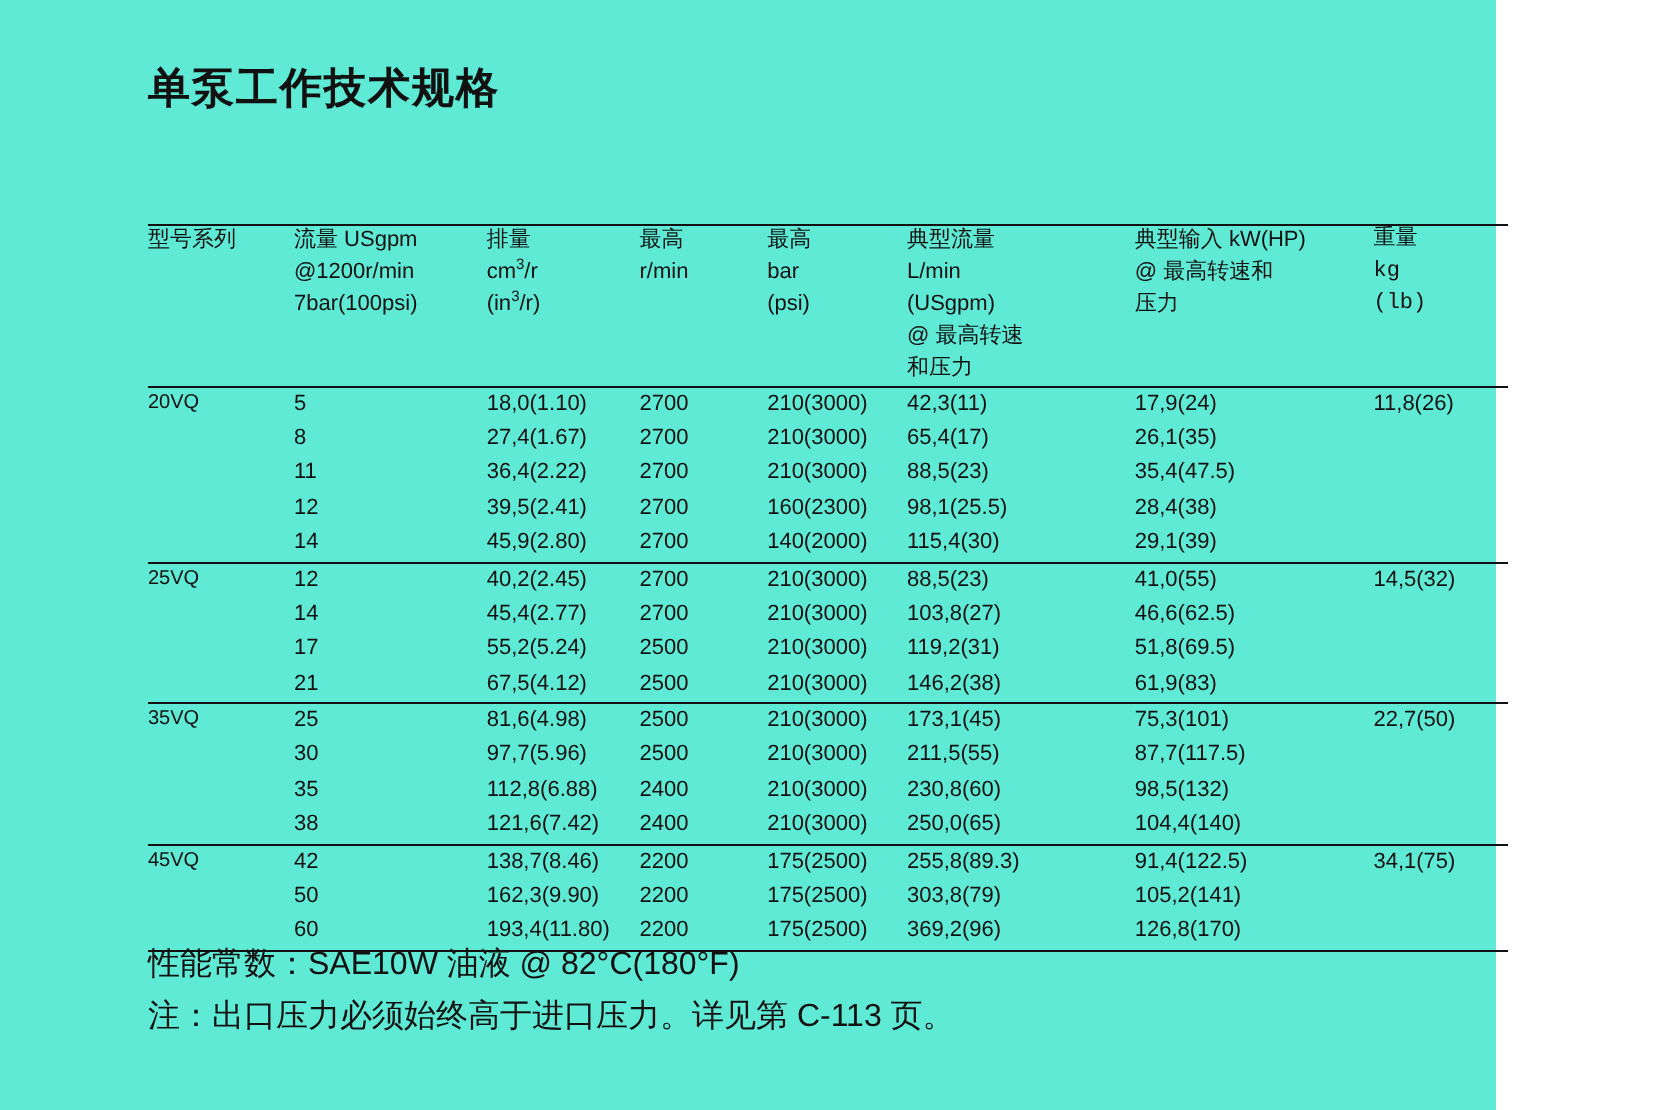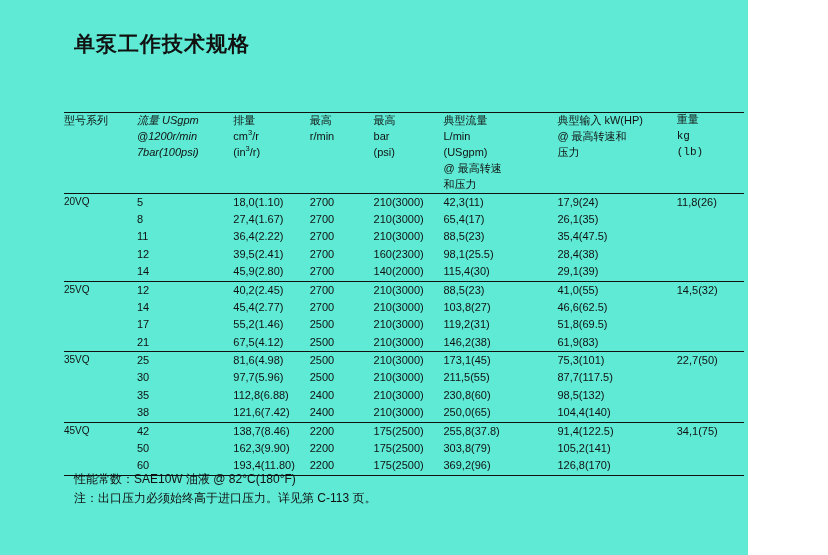--- a/index.html
+++ b/index.html
@@ -26,21 +26,21 @@
     position: absolute;
     left: 74px;
     top: 30px;
     font-size: 21px;
     font-weight: bold;
     letter-spacing: 1px;
     color: #111;
   }
   table.spec {
     position: absolute;
-    left: 64px;
+    left: 74px;
     top: 112px;
     width: 680px;
     border-collapse: collapse;
     font-size: 11px;
     color: #111;
   }
   table.spec th, table.spec td {
     padding: 0;
     vertical-align: top;
     text-align: left;
@@ -51,21 +51,21 @@
     padding: 4px 0 6px 0;
     line-height: 1.45;
     font-size: 11px;
     vertical-align: top;
   }
   .rule-top { border-top: 1.5px solid #111; }
   .rule-bot { border-bottom: 1.5px solid #111; }
   .rule-thin { border-bottom: 1px solid #111; }
 
   .col-series { width: 78px; }
-  .col-flow   { width: 100px; font-style: italic; }
+  .col-flow   { width: 100px; }
   .col-disp   { width: 78px; }
   .col-rpm    { width: 68px; }
   .col-bar    { width: 72px; }
   .col-typflow{ width: 120px; }
   .col-kw     { width: 126px; }
   .col-weight { width: 70px; font-family: Liberation Mono, monospace; }
 
   tbody td {
     line-height: 1.58;
     font-size: 11px;
@@ -81,21 +81,21 @@
   .weight-cell {
     vertical-align: middle;
     white-space: nowrap;
   }
   .nowrap { white-space: nowrap; }
 
   .notes {
     position: absolute;
     left: 74px;
     top: 470px;
-    font-size: 12px;
+    font-size: 16px;
     line-height: 1.62;
     color: #111;
   }
   .notes div { white-space: nowrap; }
   sup { font-size: 7.5px; vertical-align: super; line-height: 0; }
 </style>
 </head>
 <body>
 
 <div class="page">
@@ -202,21 +202,21 @@
         <tr>
           <td class="nowrap">14</td>
           <td class="nowrap">45,4(2.77)</td>
           <td class="nowrap">2700</td>
           <td class="nowrap">210(3000)</td>
           <td class="nowrap">103,8(27)</td>
           <td class="nowrap">46,6(62.5)</td>
         </tr>
         <tr>
           <td class="nowrap">17</td>
-          <td class="nowrap">55,2(1.46)</td>
+          <td class="nowrap">55,2(5.24)</td>
           <td class="nowrap">2500</td>
           <td class="nowrap">210(3000)</td>
           <td class="nowrap">119,2(31)</td>
           <td class="nowrap">51,8(69.5)</td>
         </tr>
         <tr class="grp-last rule-thin">
           <td class="nowrap">21</td>
           <td class="nowrap">67,5(4.12)</td>
           <td class="nowrap">2500</td>
           <td class="nowrap">210(3000)</td>
@@ -256,21 +256,21 @@
           <td class="nowrap">210(3000)</td>
           <td class="nowrap">250,0(65)</td>
           <td class="nowrap">104,4(140)</td>
         </tr>
         <tr class="grp-first">
           <td class="series-cell" rowspan="3">45VQ</td>
           <td class="nowrap">42</td>
           <td class="nowrap">138,7(8.46)</td>
           <td class="nowrap">2200</td>
           <td class="nowrap">175(2500)</td>
-          <td class="nowrap">255,8(37.8)</td>
+          <td class="nowrap">255,8(89.3)</td>
           <td class="nowrap">91,4(122.5)</td>
           <td class="weight-cell" rowspan="3">34,1(75)</td>
         </tr>
         <tr>
           <td class="nowrap">50</td>
           <td class="nowrap">162,3(9.90)</td>
           <td class="nowrap">2200</td>
           <td class="nowrap">175(2500)</td>
           <td class="nowrap">303,8(79)</td>
           <td class="nowrap">105,2(141)</td>

